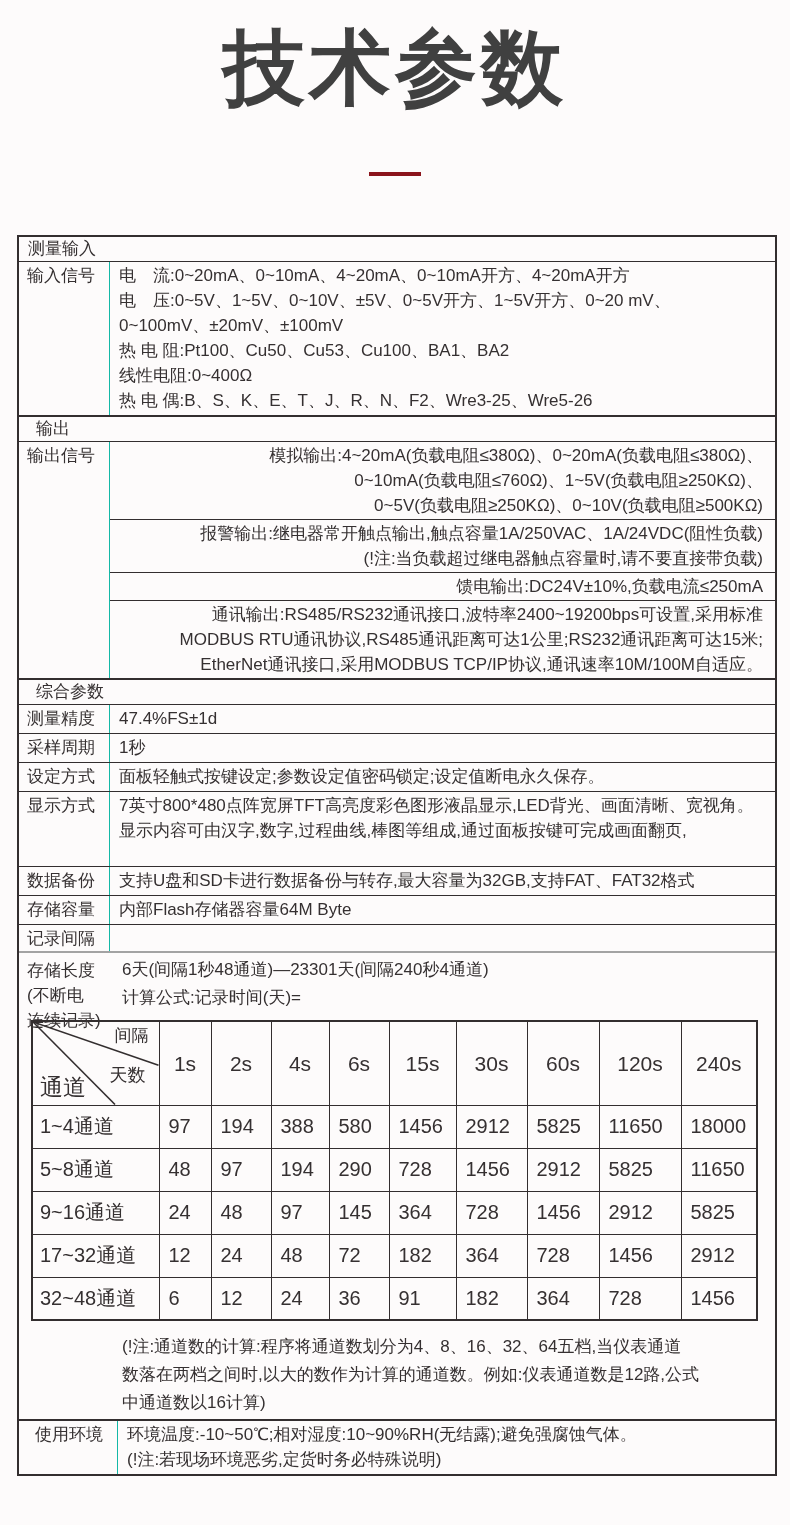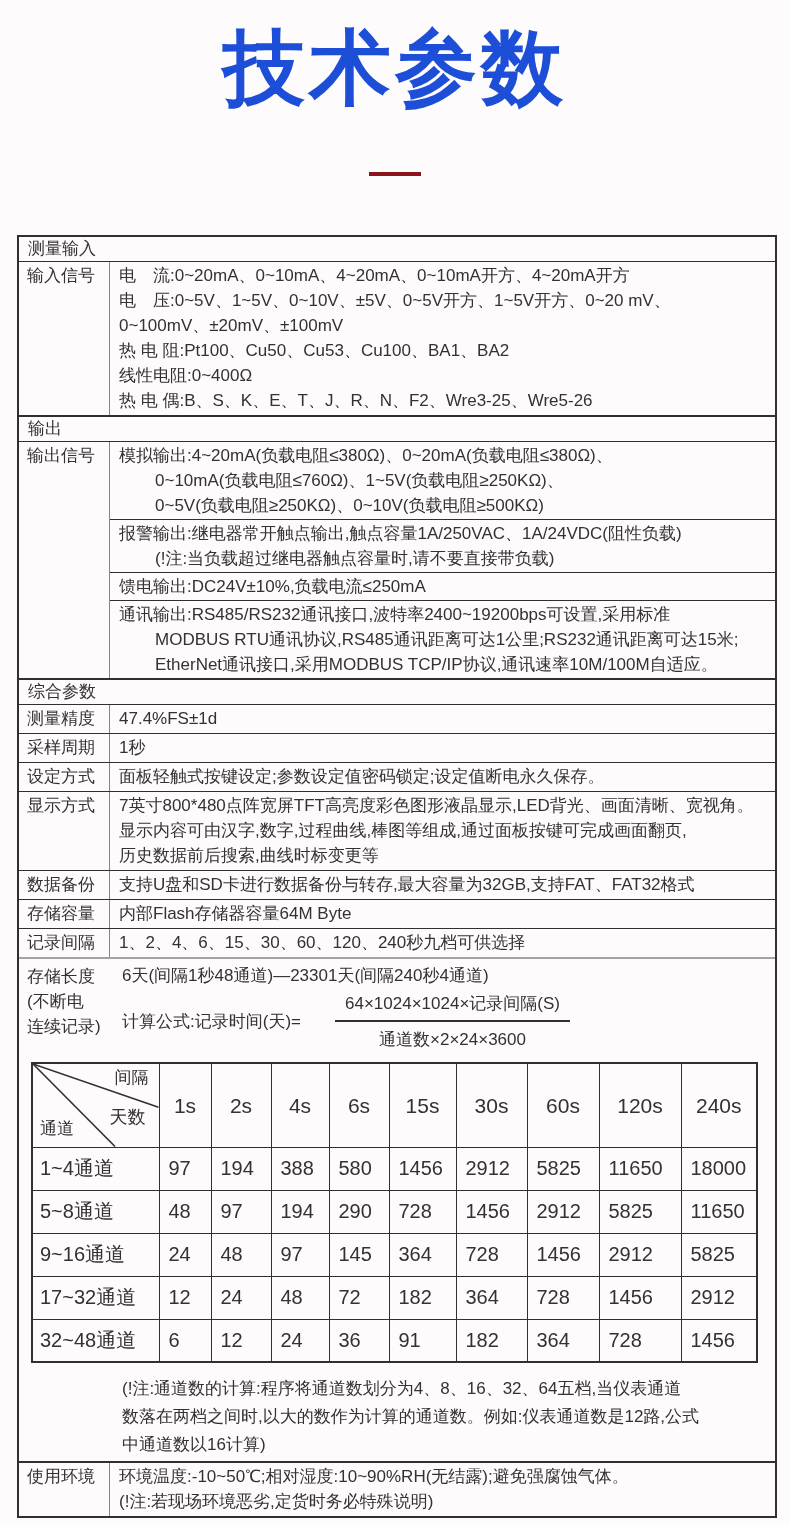--- a/index.html
+++ b/index.html
@@ -11,48 +11,48 @@
     font-family: "Liberation Sans", sans-serif;
     color: #353031;
   }
   .title {
     text-align: center;
     margin-top: 16px;
     font-size: 82px;
     line-height: 104px;
     font-weight: 900;
     letter-spacing: 4px;
-    color: #1d4ed8;
+    color: #404040;
   }
   .divider {
     width: 52px; height: 4px;
     background: #8b141c;
     margin: 52px auto 0;
   }
   .spec {
     position: absolute;
     left: 17px; top: 235px;
     width: 760px;
     border: 2px solid #332e2f;
     font-size: 17px;
     line-height: 25px;
     background: #fdfbfb;
   }
   .row { display: flex; border-top: 1px solid #332e2f; }
   .row.first { border-top: none; }
-  .row.thick { border-top-width: 2px; }
+  .row.thick { border-top-width: 2px; padding-left: 8px; }
   .seclabel { padding: 0 0 0 9px; min-height: 23px; line-height: 24px; width: 100%; }
   .lab {
     flex: 0 0 91px;
     border-right: 1px solid #14b8a6;
     padding: 1px 2px 0 8px;
   }
   .con { flex: 1 1 auto; padding: 1px 6px 2px 9px; }
   .subs { flex: 1 1 auto; display: flex; flex-direction: column; }
-  .subcell { padding: 1px 12px 1px 9px; }
+  .subcell { padding: 1px 12px 1px 9px; text-align: right; }
   .subcell + .subcell { border-top: 1px solid #332e2f; }
   .sub-analog { min-height: 74px; }
   .sub-alarm  { min-height: 48px; }
   .sub-feed   { min-height: 21px; }
   .sub-comm   { min-height: 72px; }
   .ln { white-space: nowrap; }
   .ln.ind { padding-left: 36px; }
   .mh23 { min-height: 23px; }
   .mh46 { min-height: 45px; }
   .mh74 { min-height: 74px; }
@@ -75,21 +75,21 @@
     width: 725px;
   }
   .itab td { border: 1px solid #332e2f; overflow: hidden; }
   .itab .hrow td { height: 84px; font-size: 21px; text-align: center; vertical-align: middle; }
   .itab .drow td { height: 43px; font-size: 20px; text-align: left; padding-left: 9px; vertical-align: middle; }
   .itab .drow td.rlab { font-size: 20px; padding-left: 7px; white-space: nowrap; }
   .corner { position: relative; }
   .corner svg { position: absolute; inset: 0; width: 100%; height: 100%; }
   .c-top { position: absolute; top: 3px; right: 10px; font-size: 17px; line-height: 22px; }
   .c-mid { position: absolute; top: 42px; right: 13px; font-size: 18px; line-height: 22px; }
-  .c-bot { position: absolute; bottom: 7px; left: 7px; font-size: 17px; line-height: 22px; }
+  .c-bot { position: absolute; bottom: 7px; left: 7px; font-size: 23px; line-height: 22px; }
   .st-note { margin: 12px 14px 2px 103px; line-height: 28px; }
 </style>
 </head>
 <body>
 
 <h1 class="title">技术参数</h1>
 <div class="divider"></div>
 
 <div class="spec">
 
@@ -147,49 +147,43 @@
   </div>
   <div class="row">
     <div class="lab">设定方式</div>
     <div class="con mh23">面板轻触式按键设定;参数设定值密码锁定;设定值断电永久保存。</div>
   </div>
   <div class="row">
     <div class="lab">显示方式</div>
     <div class="con mh74">
       <div class="ln">7英寸800*480点阵宽屏TFT高亮度彩色图形液晶显示,LED背光、画面清晰、宽视角。</div>
       <div class="ln">显示内容可由汉字,数字,过程曲线,棒图等组成,通过面板按键可完成画面翻页,</div>
-      <div class="ln">历史数据前后搜索,曲线时标变更等</div>
     </div>
   </div>
   <div class="row">
     <div class="lab">数据备份</div>
     <div class="con mh23">支持U盘和SD卡进行数据备份与转存,最大容量为32GB,支持FAT、FAT32格式</div>
   </div>
   <div class="row">
     <div class="lab">存储容量</div>
     <div class="con mh23">内部Flash存储器容量64M Byte</div>
   </div>
   <div class="row">
     <div class="lab">记录间隔</div>
-    <div class="con mh23">1、2、4、6、15、30、60、120、240秒九档可供选择</div>
   </div>
 
   <div class="storage">
     <div class="st-label">
       <div class="ln">存储长度</div>
       <div class="ln">(不断电</div>
       <div class="ln">连续记录)</div>
     </div>
     <div class="st-head">6天(间隔1秒48通道)—23301天(间隔240秒4通道)</div>
     <div class="st-formula">
       <span>计算公式:记录时间(天)=</span>
-      <span class="frac">
-        <span class="num" style="display:block">64×1024×1024×记录间隔(S)</span>
-        <span class="den" style="display:block">通道数×2×24×3600</span>
-      </span>
     </div>
 
     <table class="itab">
       <colgroup>
         <col style="width:127px">
           <col style="width:52px">
           <col style="width:60px">
           <col style="width:58px">
         <col style="width:60px">
           <col style="width:67px">

